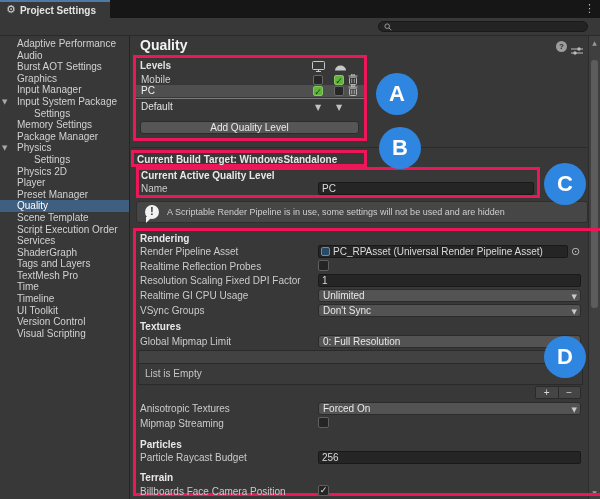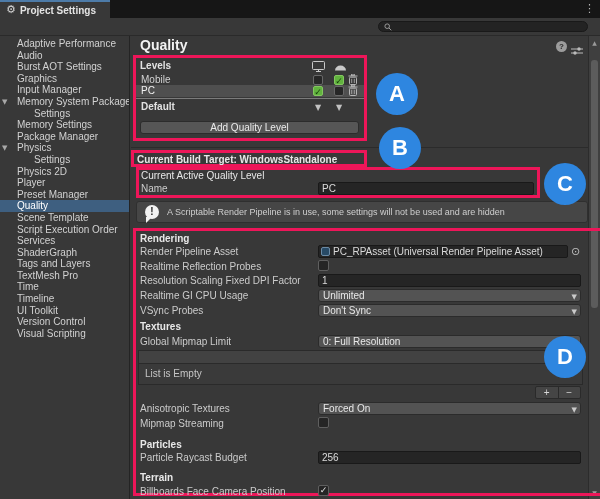--- a/index.html
+++ b/index.html
@@ -52,30 +52,30 @@
   #boxA .lv-head{position:absolute;left:4px;top:2px;font-size:10px;font-weight:bold;color:#e2e2e2}
   .plat{position:absolute;top:3px}
   .lv-row{position:absolute;left:0;width:228px;height:12px;font-size:10px;color:#d2d2d2}
   .lv-row.sel{background:#4F4F4F;color:#f0f0f0}
   .lv-name{position:absolute;left:5px;top:0;line-height:12px}
   .mcb{position:absolute;top:1px;width:10px;height:10px;background:#272727;border:1px solid #686868;border-radius:2px;
        font-size:9px;line-height:10px;text-align:center;color:#16400a;box-sizing:border-box;font-weight:bold}
   .mcb.on{background:#61B33E;border-color:#83c75f}
   .trash{position:absolute;top:0}
   .lv-sep{position:absolute;left:0;top:40px;width:228px;height:1px;background:#7b7b7b}
-  .lv-default{position:absolute;left:5px;top:43px;font-size:10px;font-weight:bold;color:#e2e2e2}
+  .lv-default{position:absolute;left:5px;top:43px;font-size:10px;font-weight:normal;color:#e2e2e2}
   .lv-fold{position:absolute;top:45px;font-size:8px;color:#c2c2c2}
   .addbtn{position:absolute;left:4px;top:63px;width:219px;height:13px;background:#565656;border:1px solid #2c2c2c;
           border-radius:3px;box-sizing:border-box;text-align:center;font-size:10px;line-height:11px;color:#eaeaea;cursor:pointer}
 
   
   #boxB{left:131px;top:150px;width:236px;height:17px}
   #boxB .bt-text{position:absolute;left:3px;top:1px;font-size:10px;font-weight:bold;color:#e8e8e8;white-space:nowrap}
   #boxC{left:136px;top:167px;width:404px;height:31px}
-  #boxC .aq-head{position:absolute;left:2px;top:0;font-size:10px;font-weight:normal;color:#e8e8e8}
+  #boxC .aq-head{position:absolute;left:2px;top:0;font-size:10px;font-weight:bold;color:#e8e8e8}
   #boxC .aq-name{position:absolute;left:2px;top:13px;font-size:10px;color:#cccccc}
   #boxC .aq-field{position:absolute;left:179px;top:12px;width:216px}
 
   .tf{background:#252525;border:1px solid #191919;border-radius:2px;font-size:10px;color:#dadada;
       line-height:11px;height:13px;box-sizing:border-box;padding:0 3px}
 
   
   .helpbox{position:absolute;left:136px;top:201px;width:452px;height:22px;background:#464646;
            border:1px solid #2f2f2f;border-radius:3px;box-sizing:border-box}
   .warn-ico{position:absolute;left:8px;top:3px;width:14px;height:14px;border-radius:50%;background:#f2f2f2;
@@ -157,21 +157,21 @@
       <span>Graphics</span>
     </div>
 
     <div class="side-item">
       
       <span>Input Manager</span>
     </div>
 
     <div class="side-item arrow">
       <span class="fold ico">▼</span>
-      <span>Memory System Package</span>
+      <span>Input System Package</span>
     </div>
 
     <div class="side-item indent">
       
       <span>Settings</span>
     </div>
 
     <div class="side-item">
       
       <span>Memory Settings</span>
@@ -366,21 +366,21 @@
 
   <div class="r4row" style="top:58px">
     <span class="lb">Realtime GI CPU Usage</span>
     <div class="dd">
       <span>Unlimited</span>
       <span class="arr ico">▼</span>
     </div>
   </div>
 
   <div class="r4row" style="top:73px">
-    <span class="lb">VSync Probes</span>
+    <span class="lb">VSync Groups</span>
     <div class="dd">
       <span>Don't Sync</span>
       <span class="arr ico">▼</span>
     </div>
   </div>
 
   <span class="sec" style="top:90px">Textures</span>
 
   <div class="r4row" style="top:104px">
     <span class="lb">Global Mipmap Limit</span>

